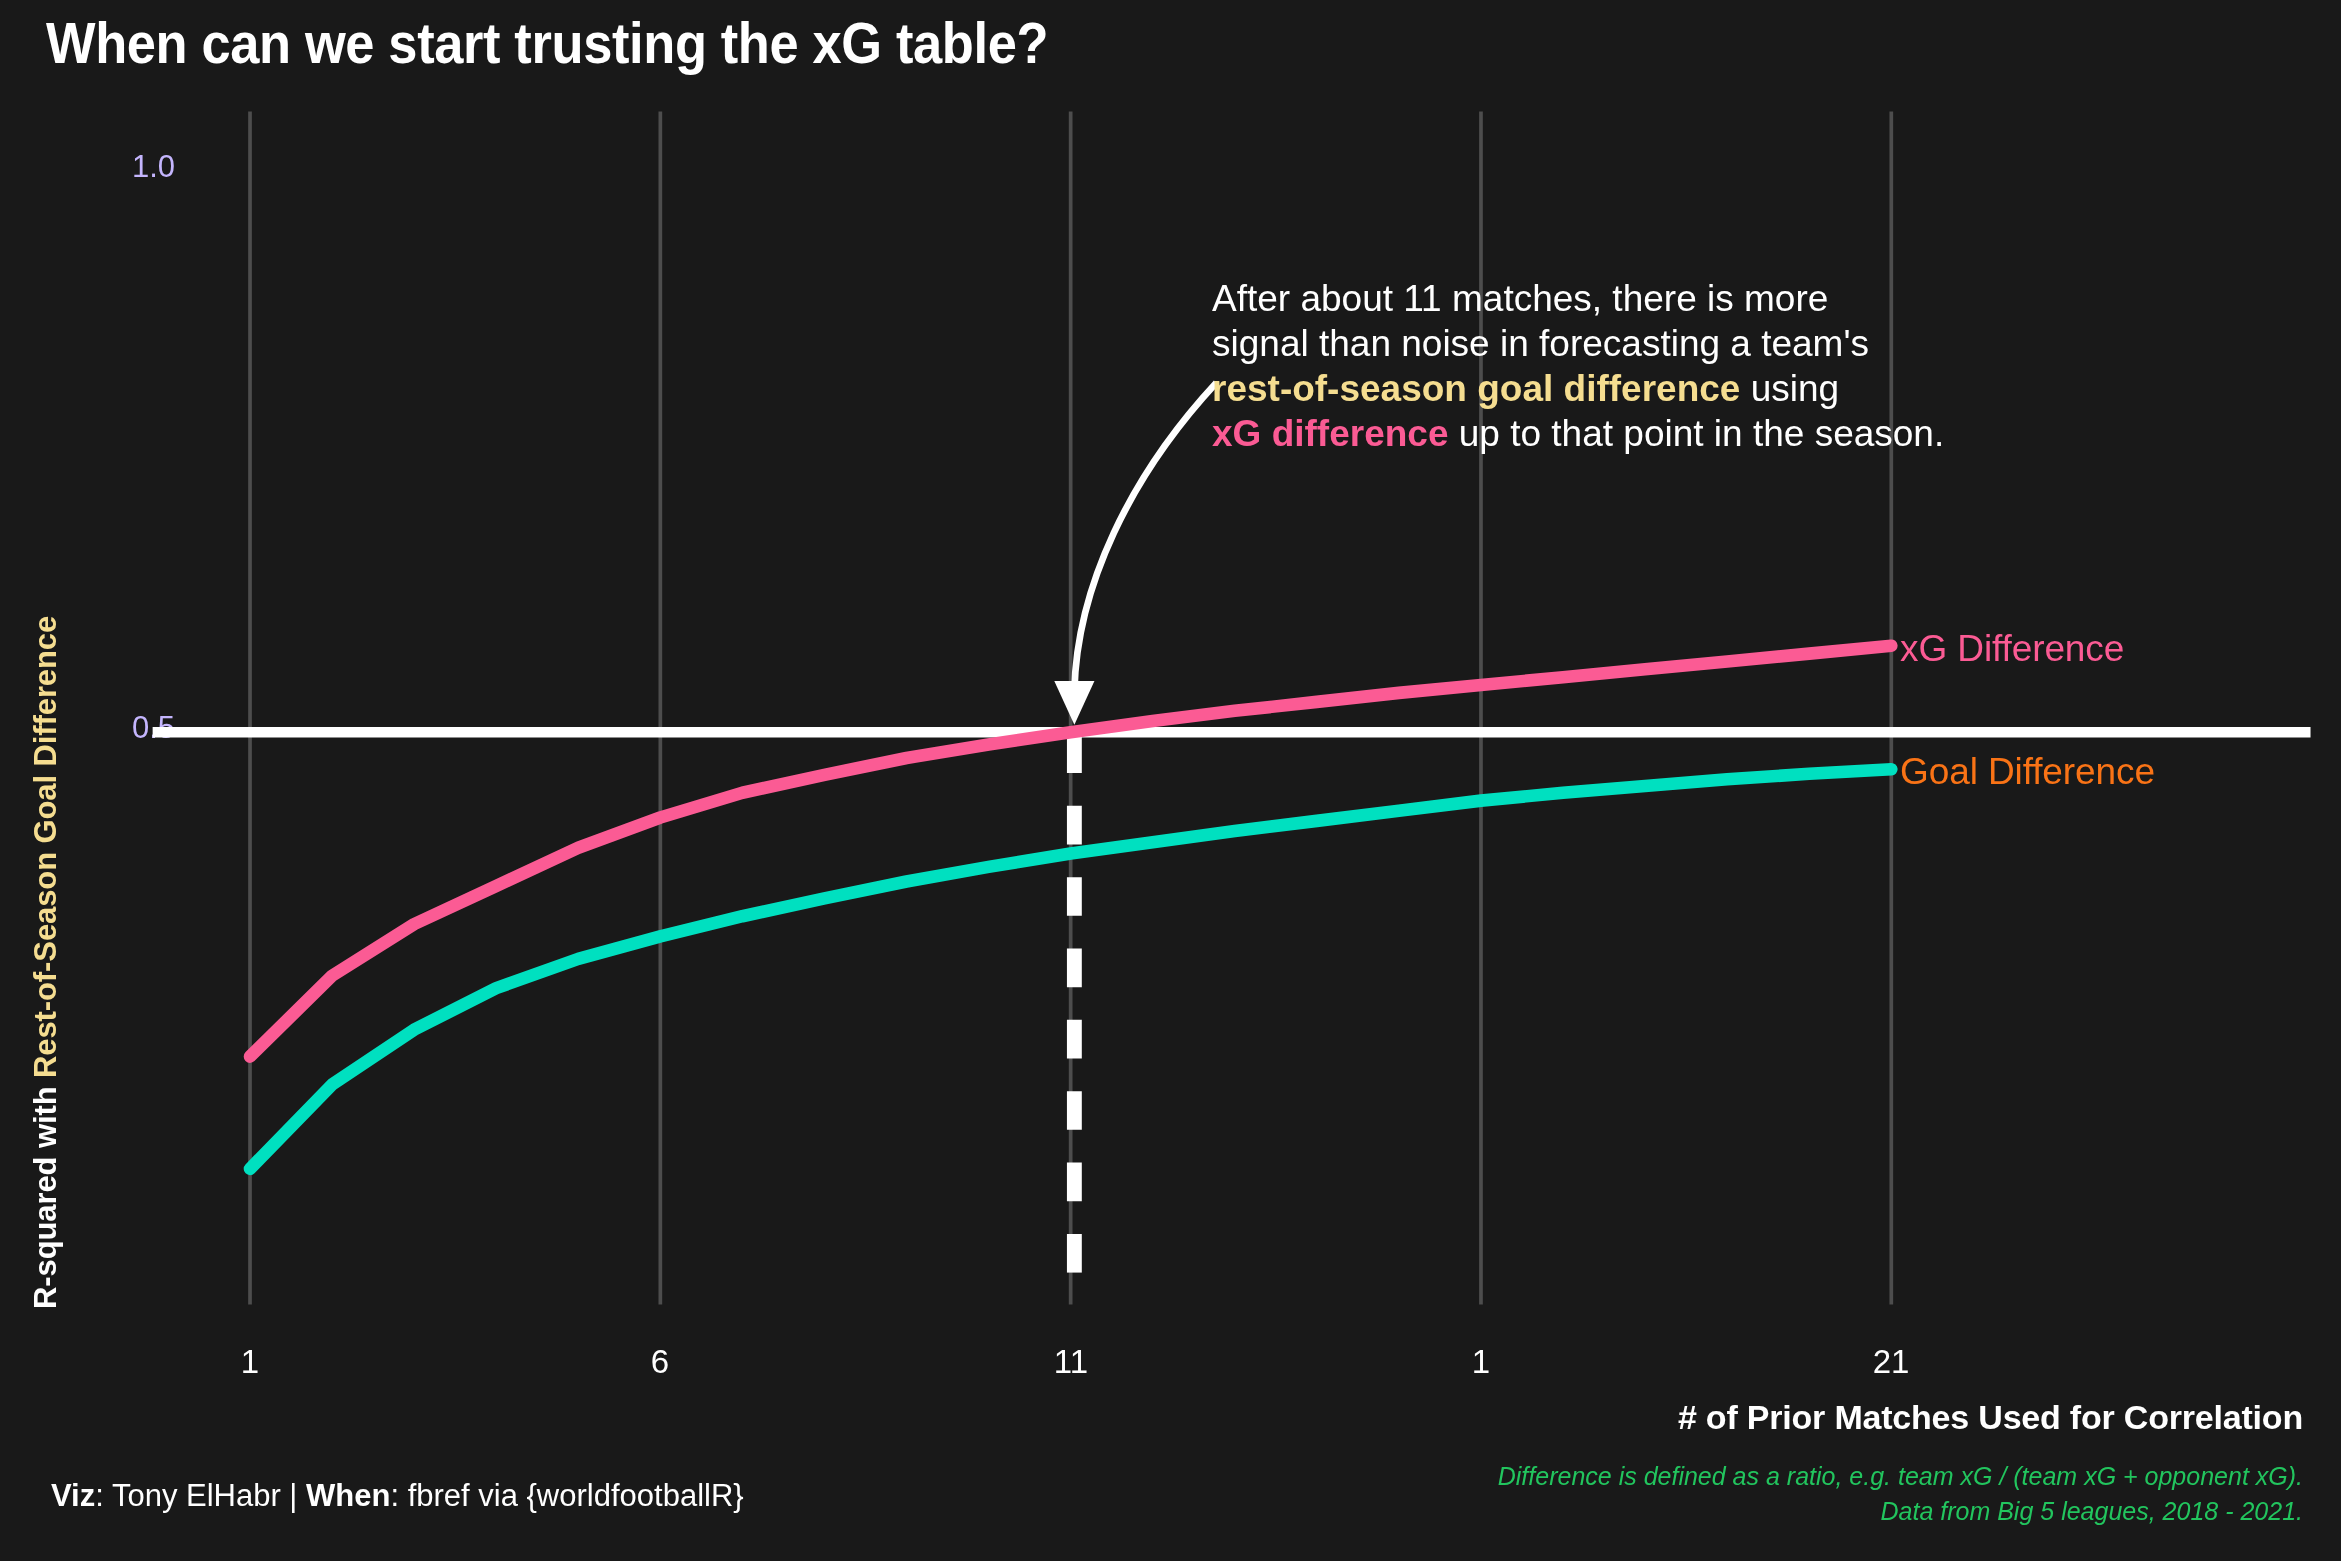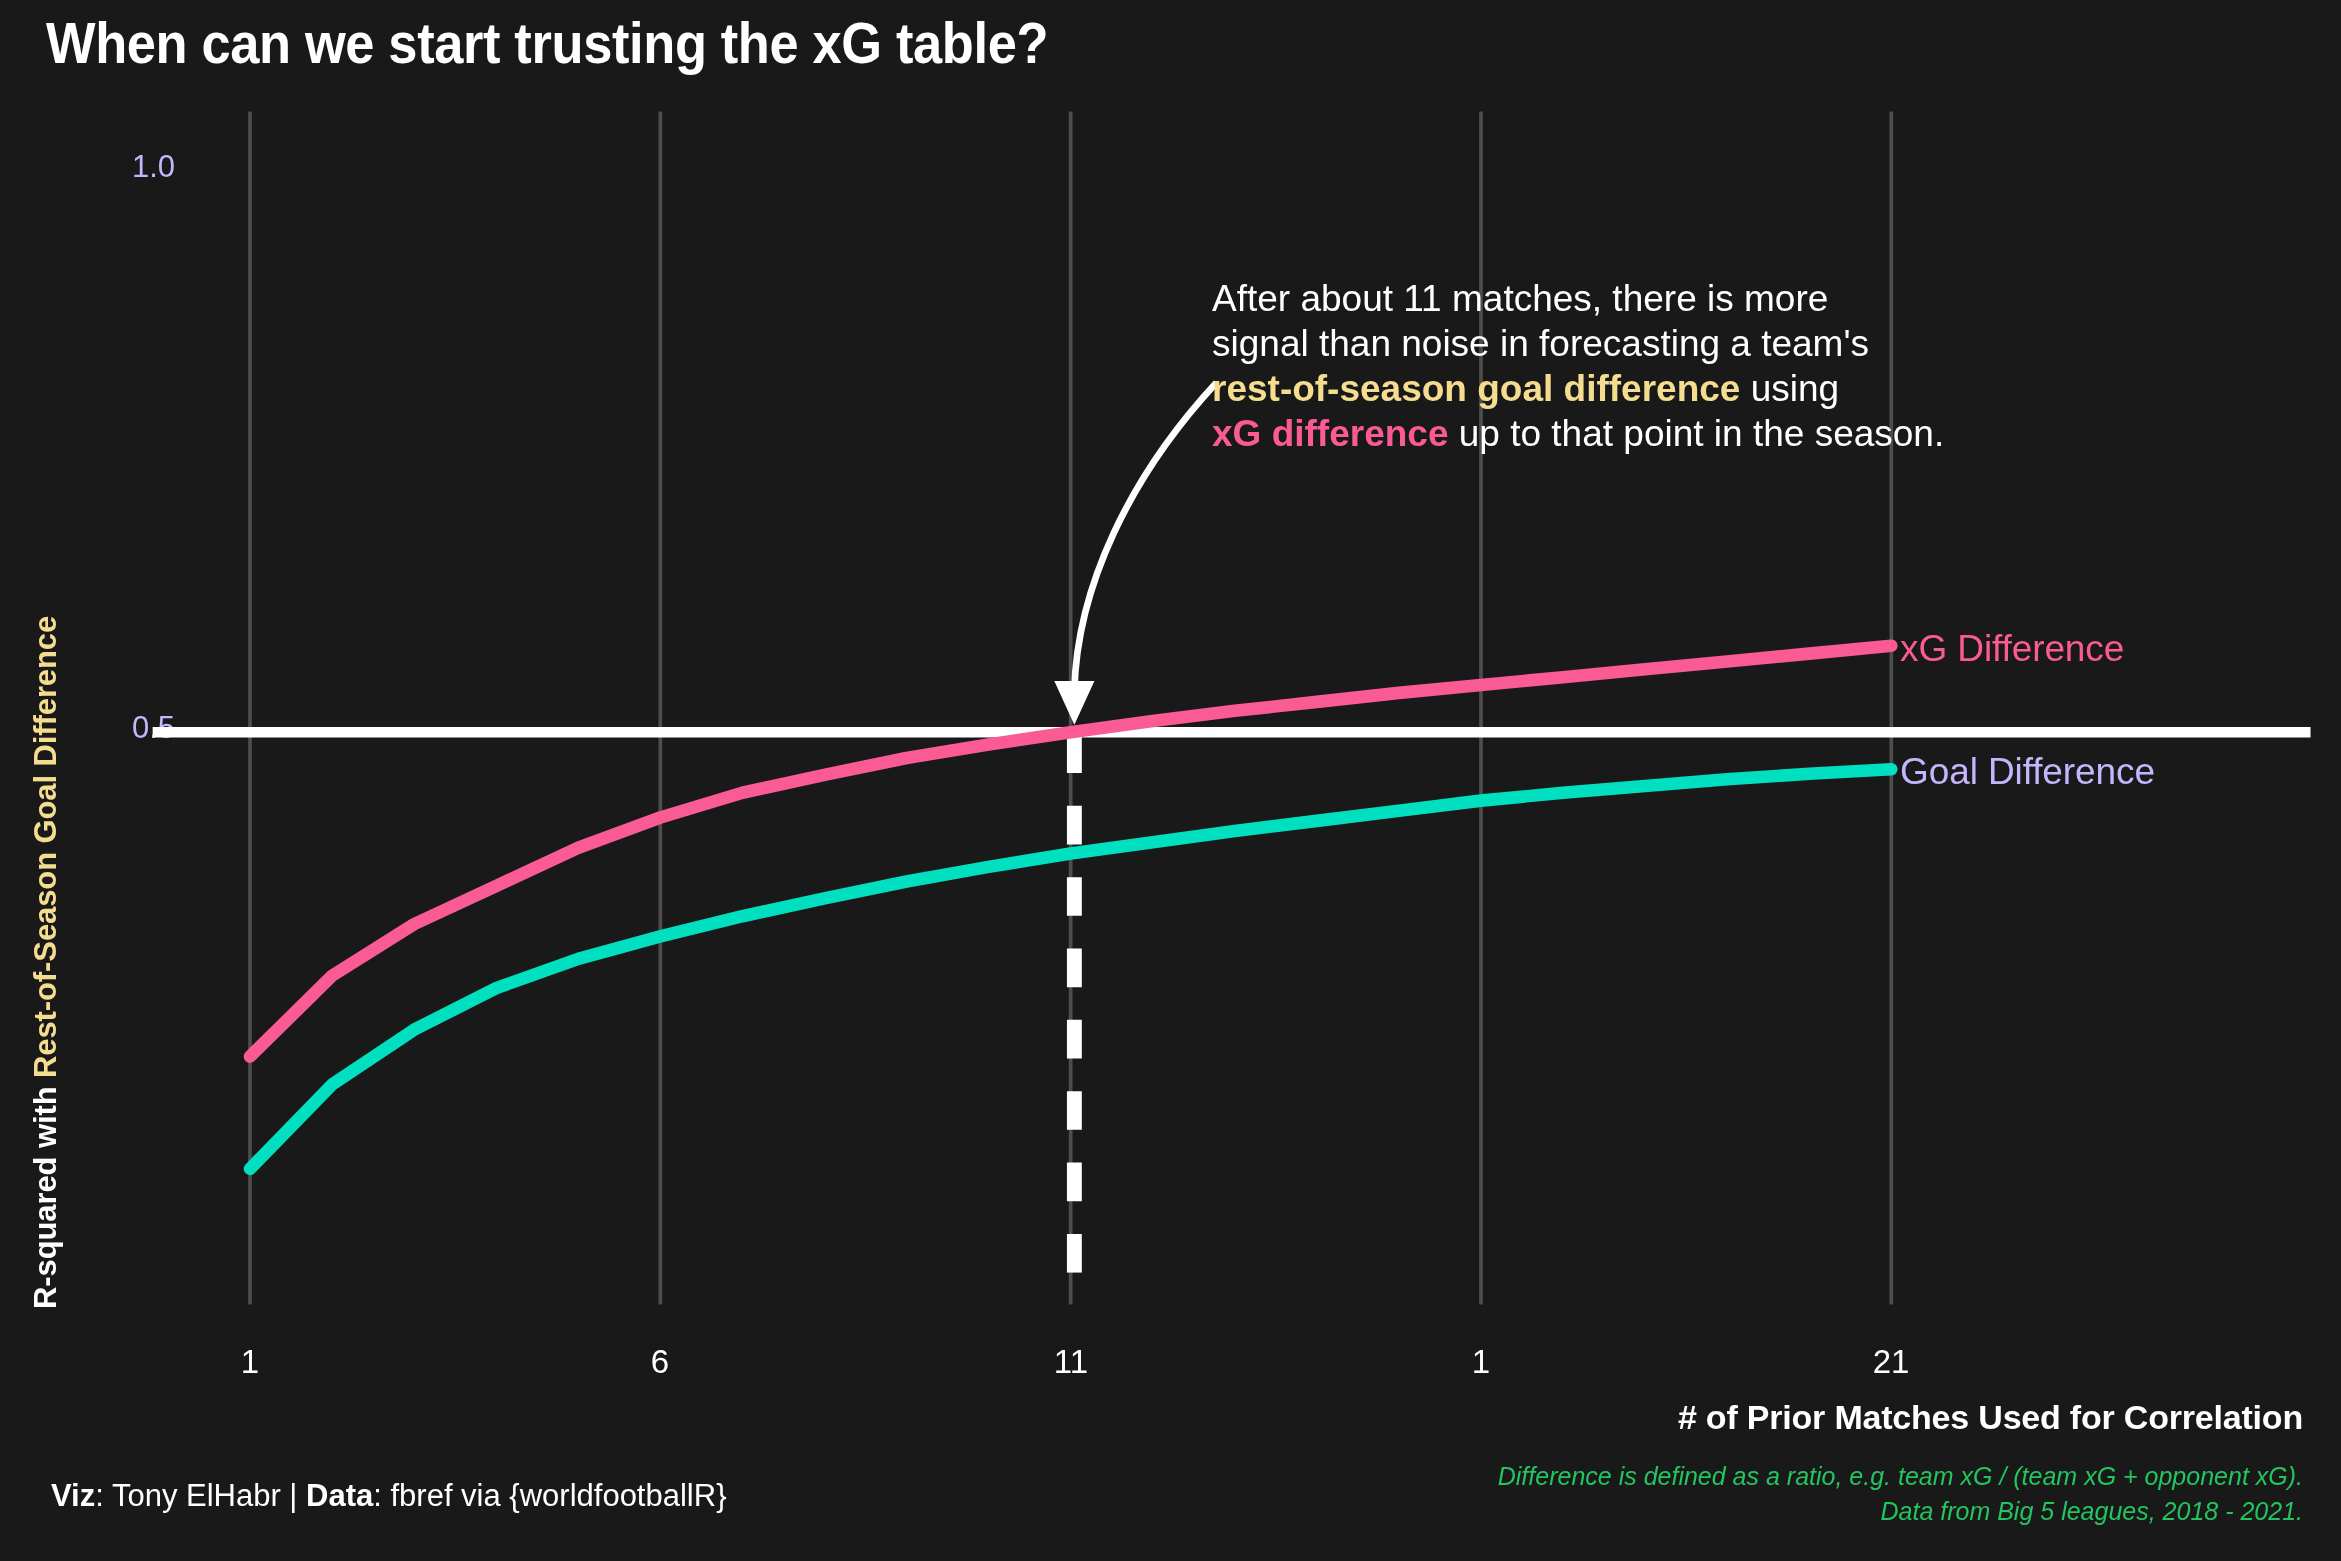--- a/index.html
+++ b/index.html
@@ -109,21 +109,21 @@
   .annot .pink { color: #fb5b94; font-weight: 700; }
 
   
   .endlabel {
     position: absolute;
     font-size: 37px;
     white-space: nowrap;
     letter-spacing: -0.1px;
   }
   .endlabel.xg   { left: 1900px; top: 628px;  color: #fb5b94; }
-  .endlabel.gd   { left: 1900px; top: 751px; color: #c4b5fd; }
+  .endlabel.gd   { left: 1900px; top: 751px; color: #f97316; }
 
   
   .caption-left {
     position: absolute;
     left: 51px;
     top: 1478px;
     font-size: 31px;
     color: #ffffff;
     white-space: nowrap;
   }
@@ -197,21 +197,21 @@
   <div class="annot">
     <div>After about 11 matches, there is more</div>
     <div>signal than noise in forecasting a team's</div>
     <div><span class="gold">rest-of-season goal difference</span><span> using</span></div>
     <div><span class="pink">xG difference</span><span> up to that point in the season.</span></div>
   </div>
 
   <div class="endlabel xg">xG Difference</div>
   <div class="endlabel gd">Goal Difference</div>
 
-  <div class="caption-left"><b>Viz</b><span>: Tony ElHabr | </span><b>Data</b><span>: fbref via {worldfootballR}</span></div>
+  <div class="caption-left"><b>Viz</b><span>: Tony ElHabr | </span><b>When</b><span>: fbref via {worldfootballR}</span></div>
 
   <div class="caption-right">
     <div>Difference is defined as a ratio, e.g. team xG / (team xG + opponent xG).</div>
     <div>Data from Big 5 leagues, 2018 - 2021.</div>
   </div>
 
 </div>
 
 
 </body></html>

